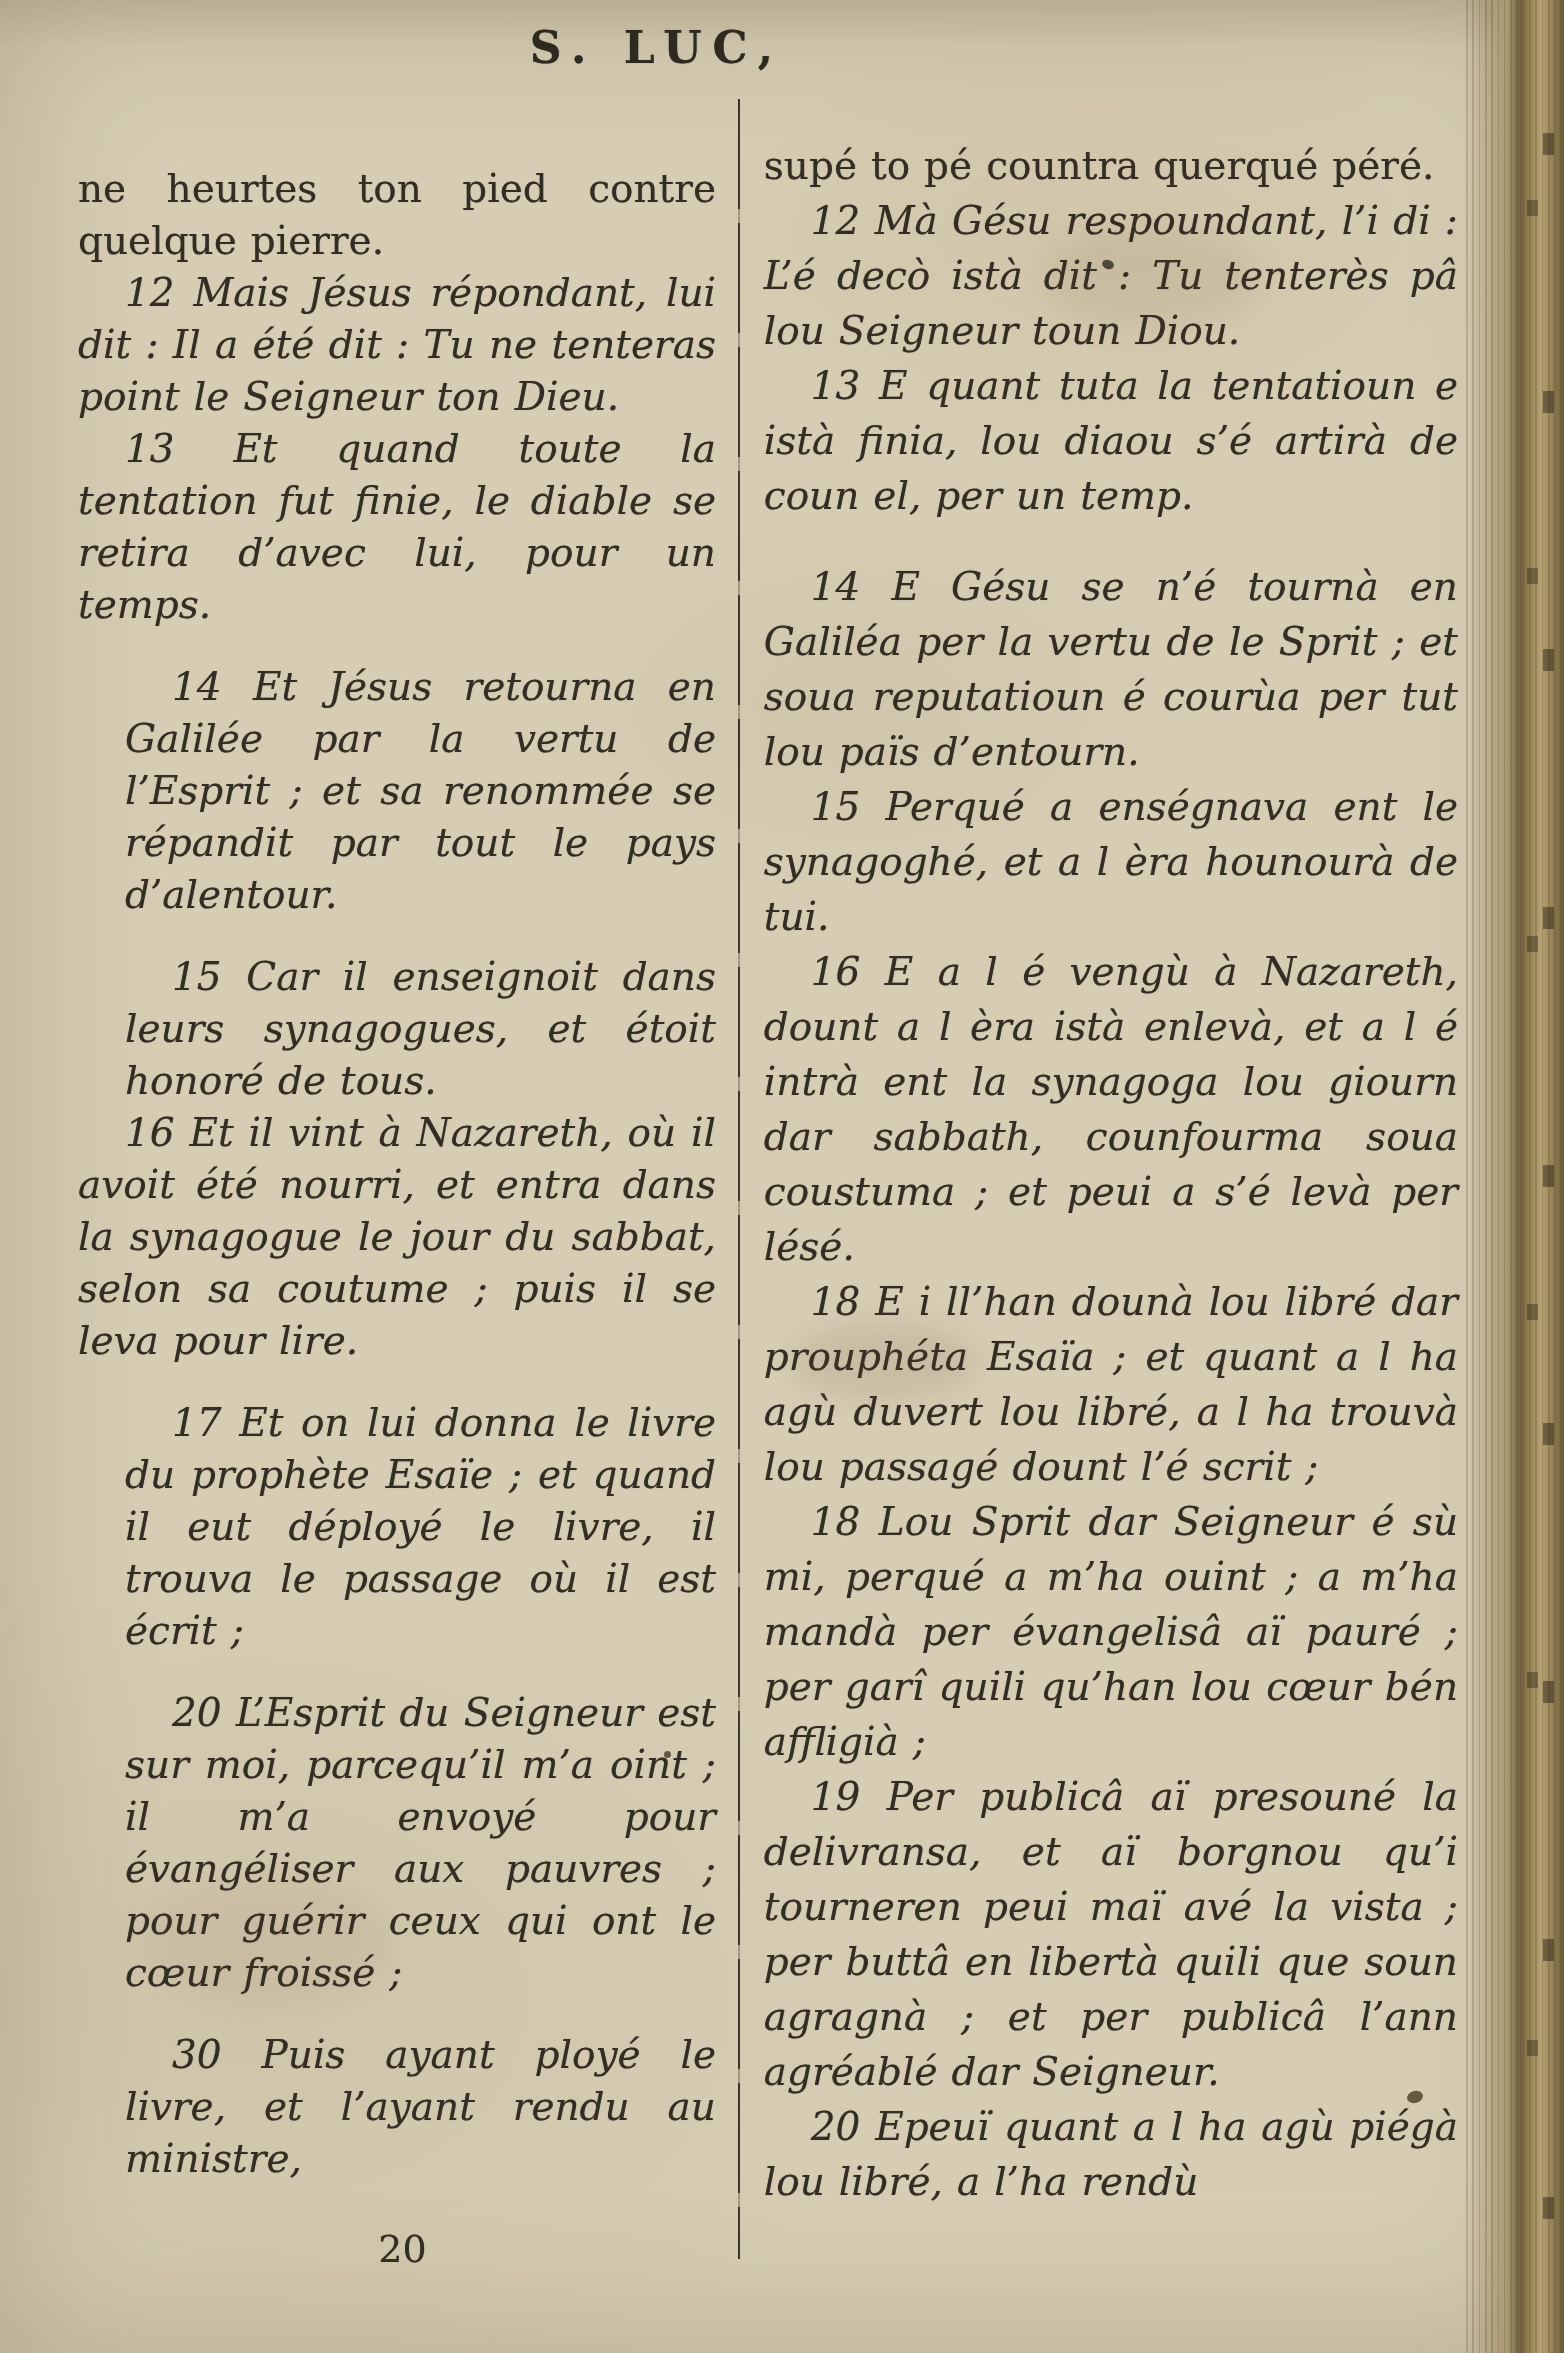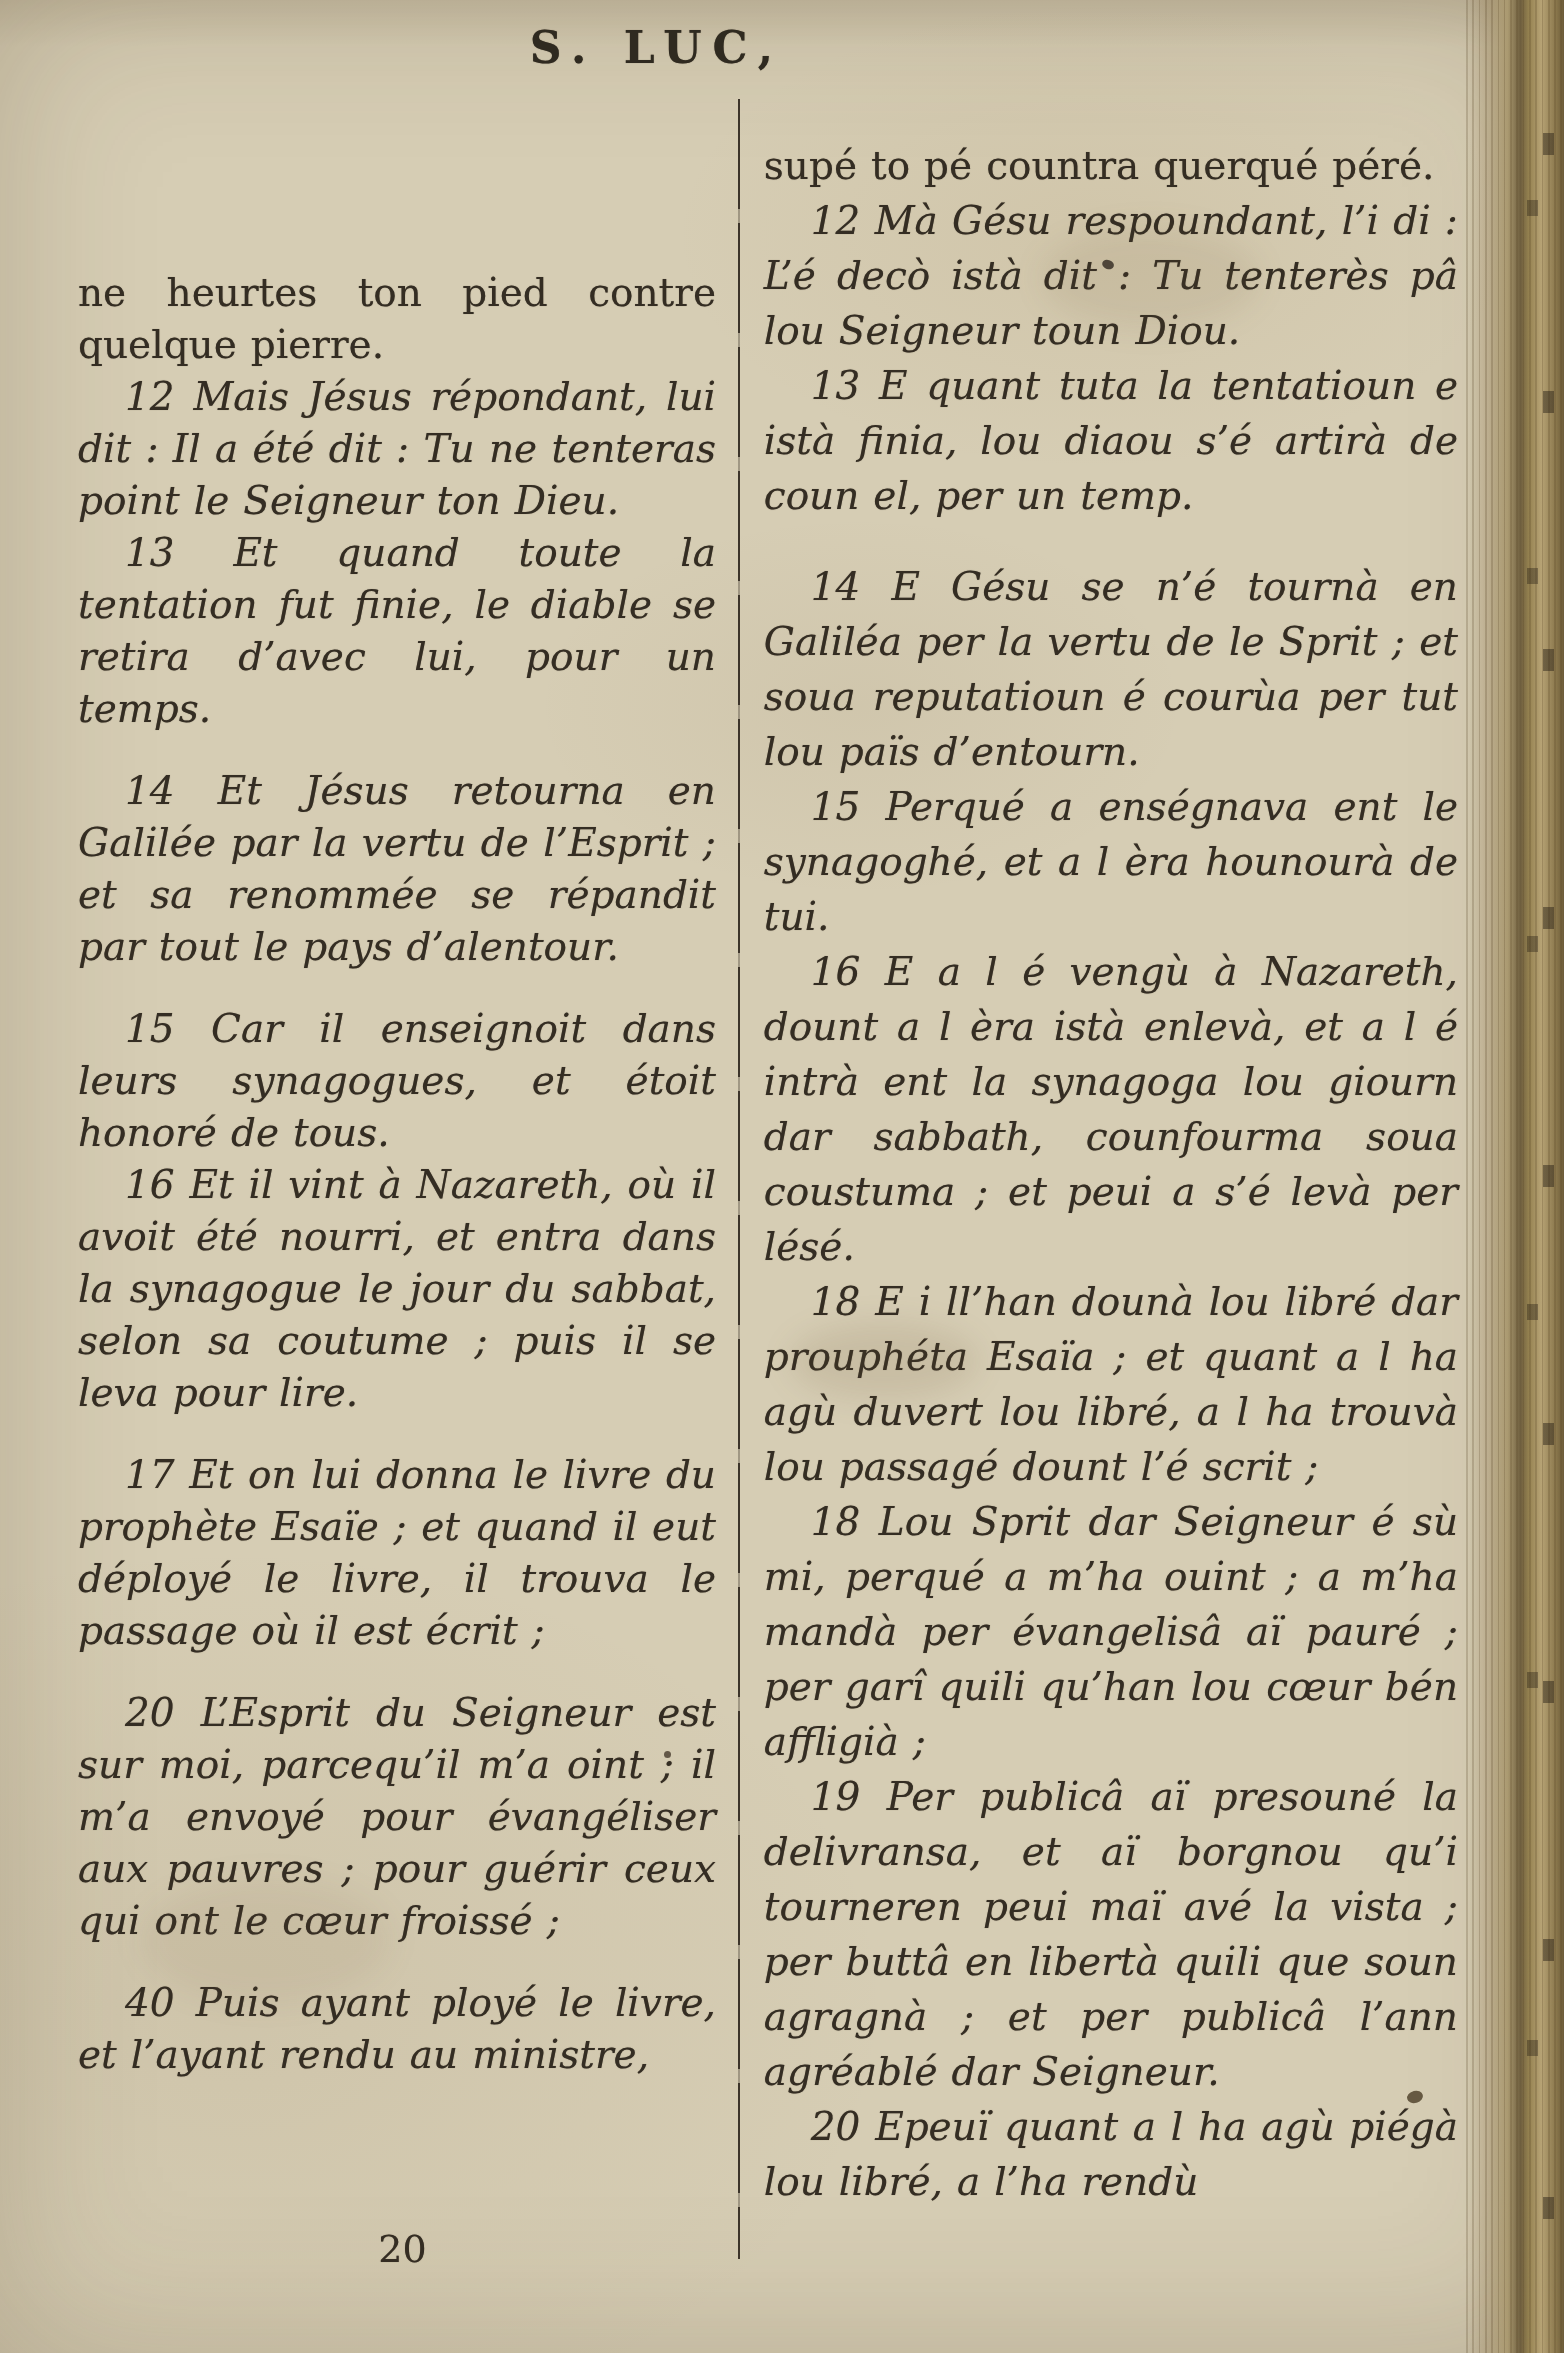--- a/index.html
+++ b/index.html
@@ -59,21 +59,21 @@
   .divider {
     flex: 0 0 2.3px;
     margin: 11px 23.5px 0 22px;
     min-height: 2160px;
     background: repeating-linear-gradient(180deg,
       #3c342a 0 110px,
       rgba(60,52,42,0.35) 110px 124px);
   }
   .verse { margin: 0; }
   .verse.indent { text-indent: 47px; font-style: italic; }
-  .col.left  .verse.gap { margin-top: 30px; }
+  .col.left  .verse.gap { margin-top: 30px; margin-left: 47px; }
   .col.right .verse.gap { margin-top: 36px; }
   .page-footer {
     position: absolute;
     top: 2227px;
     left: 78px;
     width: 649px;
     text-align: center;
     font-size: 38px;
     color: #342d23;
     text-shadow: 0 0 0.8px rgba(40,30,15,0.5);
@@ -145,21 +145,21 @@
 
         <p class="verse indent gap">15 Car il enseignoit dans leurs synagogues, et étoit honoré de tous.</p>
 
         <p class="verse indent">16 Et il vint à Nazareth, où il avoit été nourri, et entra dans la synagogue le jour du sabbat, selon sa coutume ; puis il se leva pour lire.</p>
 
         <p class="verse indent gap">17 Et on lui donna le livre du prophète Esaïe ; et quand il eut déployé le livre, il trouva le passage où il est écrit ;</p>
 
         <p class="verse indent gap">20 L’Esprit du Seigneur est sur moi, parcequ’il m’a oint ; il m’a envoyé pour évangéliser aux pauvres ; pour guérir ceux qui ont le cœur froissé ;</p>
 
 
-        <p class="verse indent gap">40 Puis ayant ployé le livre, et l’ayant rendu au ministre,</p>
+        <p class="verse indent gap">30 Puis ayant ployé le livre, et l’ayant rendu au ministre,</p>
       </div>
     <div class="divider"></div>
     <div class="col right">
 
         <p class="verse">supé to pé countra querqué péré.</p>
 
         <p class="verse indent">12 Mà Gésu respoundant, l’i di : L’é decò istà dit : Tu tenterès pâ lou Seigneur toun Diou.</p>
 
         <p class="verse indent">13 E quant tuta la tentatioun e istà finia, lou diaou s’é artirà de coun el, per un temp.</p>
 

